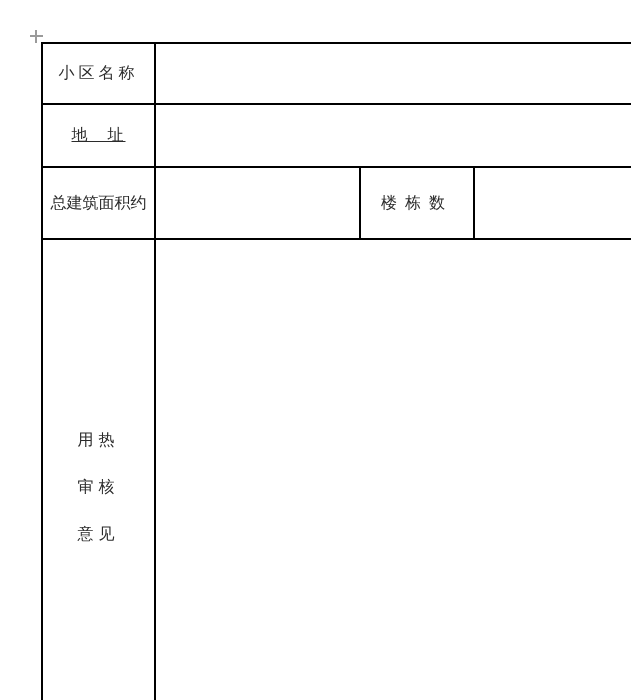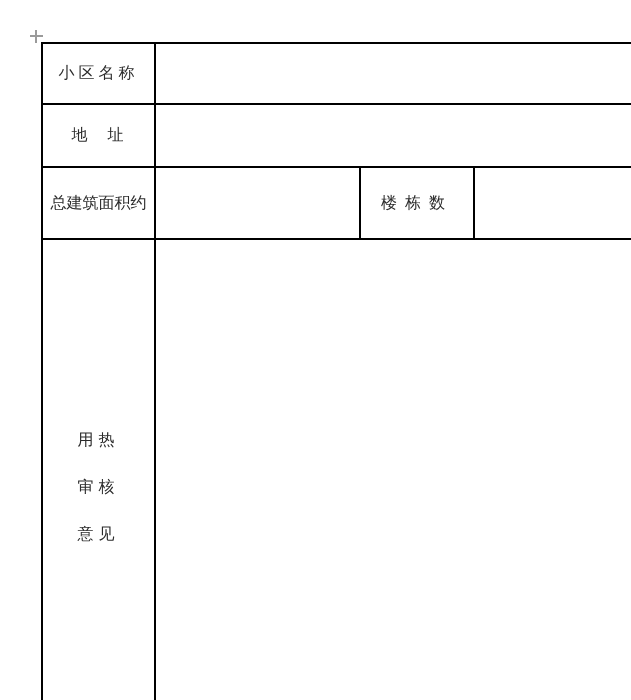--- a/index.html
+++ b/index.html
@@ -33,21 +33,21 @@
     padding: 0;
     vertical-align: middle;
     text-align: center;
     font-size: 16px;
     color: #2b2b2b;
     background: #ffffff;
   }
   tr.last-row td { border-bottom: none; }
 
   .ls0 { letter-spacing: 0px; }
-  .ls2 { letter-spacing: 2px; }
+  .ls2 { letter-spacing: 2px; text-decoration: underline; }
   .ls4 { letter-spacing: 4px; }
   .ls8 { letter-spacing: 8px; font-family: Liberation Mono, monospace; }
 
   td.review-label {
     vertical-align: top;
     padding-top: 250px;
     line-height: 35px;
     letter-spacing: 5px;
   }
   .review-line { display: block; }

